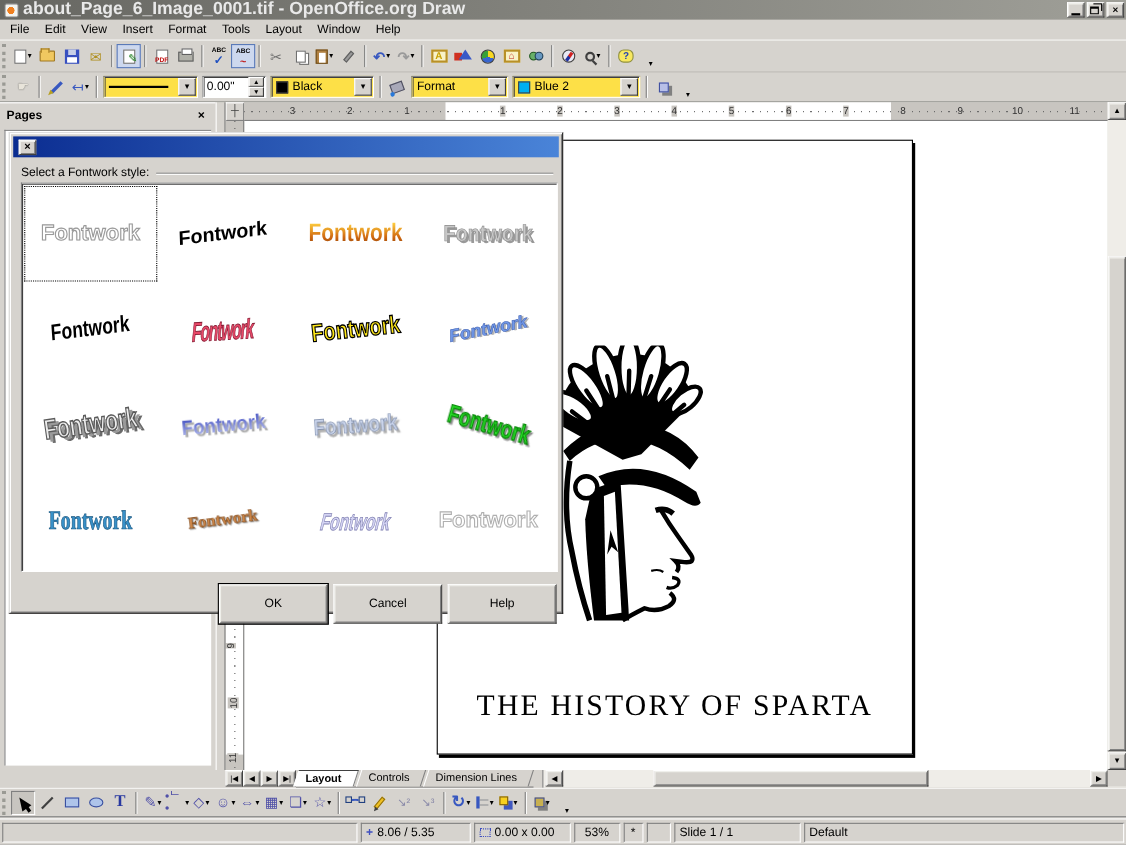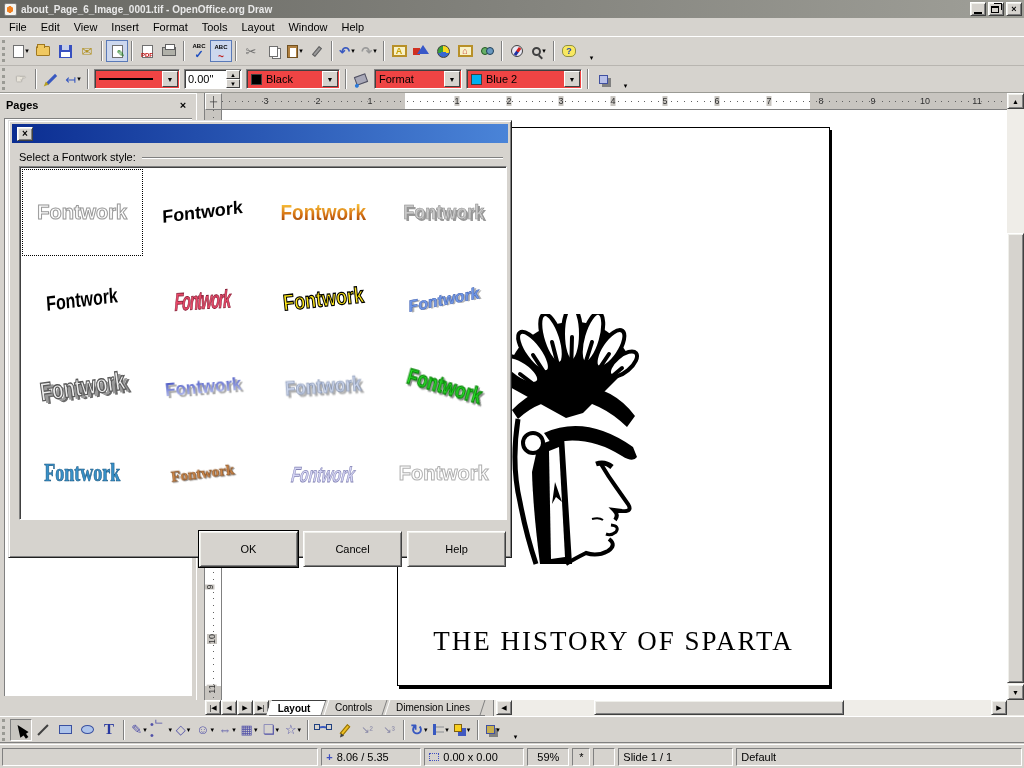--- a/index.html
+++ b/index.html
@@ -8,21 +8,21 @@
 
   
   .rz { background:#d6d3ce; border:1px solid; border-color:#ffffff #404040 #404040 #ffffff; box-shadow:inset 1px 1px 0 #efefea, inset -1px -1px 0 #808080; }
   .sep { width:2px; height:20px; margin:0 3px; border-left:1px solid #808080; border-right:1px solid #fff; }
   .grip { width:6px; height:22px; margin:0 2px; border-left:3px dotted #9a9a94; }
   .dd { font-size:7px; color:#000; margin-left:1px; }
 
   
   #titlebar { position:absolute; left:0; top:0; width:1024px; height:18px; background:linear-gradient(90deg,#676762,#9f9f98); display:flex; align-items:center; padding:0 2px; }
   #app-icon { width:13px; height:13px; margin:0 4px 0 2px; background:#f4f4f0 radial-gradient(circle at 45% 50%, #f08020 38%, #f4f4f0 42%); border:1px solid #808080; border-radius:2px; }
-  #title-text { color:#e9e9e9; font-weight:bold; font-size:10px; flex:1; white-space:nowrap; overflow:hidden; }
+  #title-text { color:#e9e9e9; font-weight:bold; font-size:16px; flex:1; white-space:nowrap; overflow:hidden; }
   .winbtn { width:16px; height:14px; margin-left:2px; display:flex; align-items:center; justify-content:center; font-size:9px; font-weight:bold; }
   .winbtn .bar { width:8px; height:2px; background:#000; margin-top:7px; }
   .winbtn .rest { width:8px; height:7px; border:1px solid #000; border-top-width:2px; box-shadow:2px -2px 0 -0 #d6d3ce, 3px -3px 0 0 #000; margin:1px 2px 0 0; }
 
   
   #menubar { position:absolute; left:0; top:18px; width:1024px; height:19px; background:#d6d3ce; border-bottom:1px solid #fff; display:flex; align-items:center; padding-left:2px; }
   .menu-item { padding:2px 7px; }
 
   
   .toolbar { position:absolute; left:0; width:1024px; background:#d6d3ce; display:flex; align-items:center; }
@@ -69,21 +69,21 @@
   .ic-line-draw { width:14px; height:2px; background:#404040; transform:rotate(-45deg); }
   .ic-arrange { width:8px; height:8px; background:#f8d020; border:1px solid #806010; box-shadow:4px 4px 0 #4058c0; margin:-3px 4px 0 -2px; }
   .ic-align { width:11px; height:11px; border-left:3px solid #3858c0; background:linear-gradient(180deg,transparent 2px,#b0b0b0 2px 4px,transparent 4px 7px,#b0b0b0 7px 9px,transparent 9px); }
   .ic-bez { width:12px; height:8px; border-top:2px solid #3858c0; border-radius:50% 50% 0 0; position:relative; }
   .ic-bez::before, .ic-bez::after { content:""; position:absolute; width:4px; height:4px; background:#d6d3ce; border:1px solid #204080; top:-4px; }
   .ic-bez::before { left:-3px; } .ic-bez::after { right:-3px; }
   .ic-marker { width:4px; height:12px; background:#f0c020; border:1px solid #907010; transform:rotate(40deg); position:relative; }
   .ic-marker::after { content:""; position:absolute; left:0; bottom:-4px; border-left:2px solid transparent; border-right:2px solid transparent; border-top:4px solid #404040; }
 
   
-  .combo { height:20px; background:#ef4444; border:1px solid; border-color:#808080 #fff #fff #808080; box-shadow:inset 1px 1px 0 #404040; display:flex; align-items:center; margin:0 2px; }
+  .combo { height:20px; background:#fde047; border:1px solid; border-color:#808080 #fff #fff #808080; box-shadow:inset 1px 1px 0 #404040; display:flex; align-items:center; margin:0 2px; }
   .combo .val { flex:1; padding:0 4px; display:flex; align-items:center; gap:4px; white-space:nowrap; }
   .combo .btn { width:16px; height:16px; margin:1px; background:#d6d3ce; border:1px solid; border-color:#fff #404040 #404040 #fff; display:flex; align-items:center; justify-content:center; font-size:7px; }
   .swatch { width:11px; height:11px; border:1px solid #404040; }
   .spin { height:20px; width:58px; background:#fff; border:1px solid; border-color:#808080 #fff #fff #808080; box-shadow:inset 1px 1px 0 #404040; display:flex; align-items:center; margin:0 2px; }
   .spin .val { flex:1; padding:0 3px; }
   .spin .ud { width:14px; display:flex; flex-direction:column; margin-right:1px; }
   .spin .ud div { height:9px; background:#d6d3ce; border:1px solid; border-color:#fff #404040 #404040 #fff; font-size:6px; display:flex; align-items:center; justify-content:center; }
   .linestyle-preview { width:54px; height:2px; background:#000; }
 
   
@@ -559,26 +559,26 @@
         <span class="dd" style="align-self:flex-end;">▾</span>
       </div>
   </div>
 
   <div id="statusbar">
     <div class="status-cell" style="flex:1;"></div>
     <div class="status-cell" style="width:100px;">
         <span class="pos-icon">+</span>
         <span>8.06 / 5.35</span>
       </div>
-    <div class="status-cell" style="width:100px;">
+    <div class="status-cell" style="width:88px;">
         <span class="size-icon"></span>
         <span>0.00 x 0.00</span>
       </div>
     <div class="status-cell" style="width:42px; justify-content:center;">
-        <span>59%</span>
+        <span>53%</span>
       </div>
     <div class="status-cell" style="width:18px; justify-content:center;">
         <span>*</span>
       </div>
     <div class="status-cell" style="width:22px;"></div>
     <div class="status-cell" style="width:115px;">
         <span>Slide 1 / 1</span>
       </div>
     <div class="status-cell" style="flex:0.9;">
         <span>Default</span>

